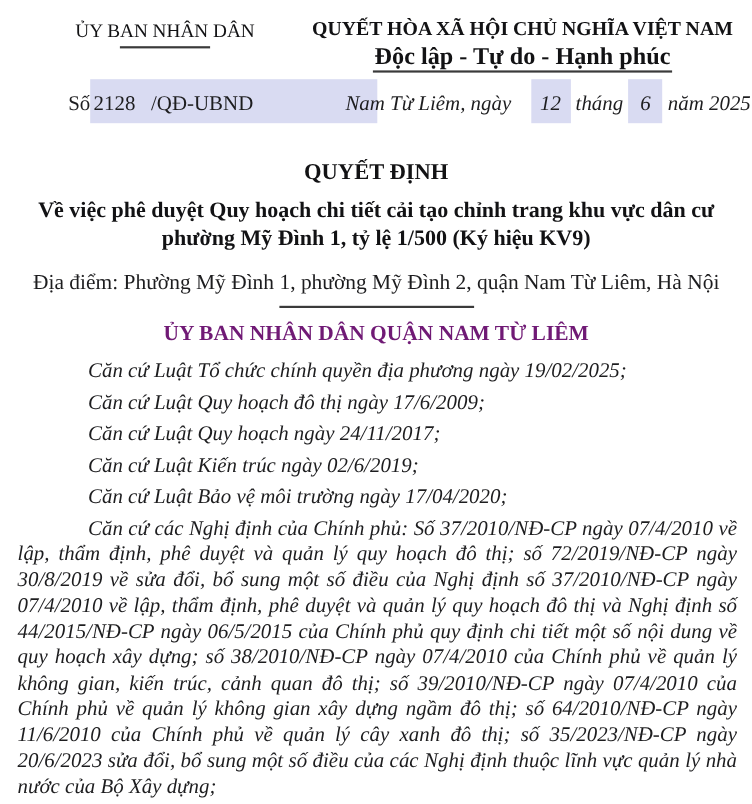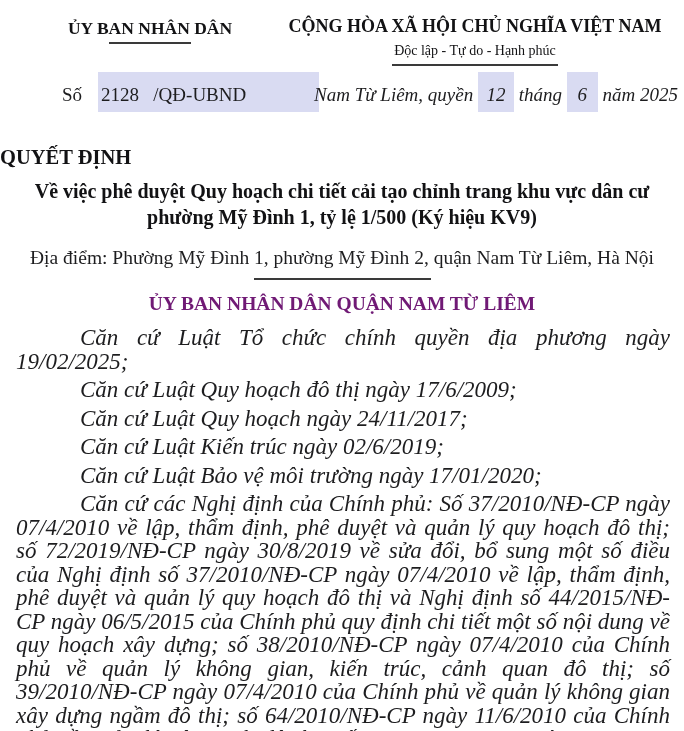--- a/index.html
+++ b/index.html
@@ -10,104 +10,104 @@
     font-family:"Liberation Serif","DejaVu Serif",serif;
     color:var(--ink);
   }
   .page{ position:relative; width:684px; height:731px; background:#fff; }
 
   
   .header{ position:relative; height:125px; }
 
   .org-block{
     position:absolute; left:30px; top:16px; width:240px; text-align:center;
-    font-weight:bold; font-size:17.5px; line-height:24px; color:#121214;
+    font-weight:normal; font-size:17.5px; line-height:24px; color:#121214;
   }
   .org-underline{ width:82px; margin:2px auto 0; border-top:2px solid var(--rule); height:0; }
 
   .national-block{
     position:absolute; left:280px; top:14px; width:390px; text-align:center; color:#121214;
   }
   .motto1{ font-weight:bold; font-size:18px; line-height:25px; }
   .motto2{
-    display:inline-block; font-weight:normal; font-size:14px; line-height:24px;
+    display:inline-block; font-weight:bold; font-size:22px; line-height:24px;
     border-bottom:2px solid var(--rule); padding:0 2px 1px;
   }
 
   
   .field{
     display:inline-block; background:var(--hl); vertical-align:baseline;
     line-height:21px; padding:12px 6px 7px; margin:-12px 0 -7px; text-align:center;
   }
   .num-field{
     display:inline-block; background:var(--hl); white-space:pre; vertical-align:baseline;
-    line-height:21px; width:221px; padding:12px 0 7px 3px; margin:-12px 16px -7px; text-align:left;
+    line-height:21px; width:261px; padding:12px 0 7px 3px; margin:-12px 0 -7px; text-align:left;
   }
-  .field-day{ min-width:36px; }
+  .field-day{ min-width:36px;margin-left:13px; }
   .field-month{ min-width:31px; }
 
   .doc-number{
     position:absolute; left:62px; top:84px; font-size:19px; line-height:21px; white-space:nowrap;
   }
   .date-line{
     position:absolute; left:314px; top:84px; font-size:19px; line-height:21px;
     font-style:italic; white-space:nowrap;
   }
 
   
-  .title{ margin:22px 0 10px; font-weight:bold; font-size:20.5px; line-height:21px; color:#121214; }
+  .title{ margin:22px 0 10px; text-align:center; font-weight:bold; font-size:20.5px; line-height:21px; color:#121214; }
   .subtitle{ margin:8px auto 16px; width:640px; text-align:center; font-weight:bold; font-size:20px; line-height:26px; color:#121214; }
   .location{ margin:16px auto 0; text-align:center; font-size:19.5px; line-height:24px; }
   .separator{ width:177px; margin:8px auto 0; border-top:2px solid var(--rule); height:0; }
   .issuer{ margin:12px 0 0; text-align:center; font-weight:bold; font-size:19.5px; line-height:24px; color:#701a75; }
 
   
   .content{ margin:10px 14px 0 16px; }
   .content p{
-    margin:0 0 5px; font-style:italic; font-size:23px; line-height:23.5px;
+    margin:0 0 5px; font-style:italic; font-size:19px; line-height:23.5px;
     text-align:justify; text-indent:64px;
   }
 </style>
 </head>
 <body>
 
 <div class="page">
 
   <div class="header">
 
     <div class="org-block">
       <div>ỦY BAN NHÂN DÂN</div>
       <div class="org-underline"></div>
     </div>
 
     <div class="national-block">
-      <div class="motto1">CỘNG HÒA XÃ HỘI CHỦ NGHĨA VIỆT NAM</div>
+      <div class="motto1">QUYẾT HÒA XÃ HỘI CHỦ NGHĨA VIỆT NAM</div>
       <div><span class="motto2">Độc lập - Tự do - Hạnh phúc</span></div>
     </div>
 
     <div class="doc-number"><span>Số</span><span class="num-field">2128   /QĐ-UBND</span></div>
 
-    <div class="date-line"><span>Nam Từ Liêm, quyền</span> <span class="field field-day">12</span> <span>tháng</span> <span class="field field-month">6</span> <span>năm</span> <span>2025</span></div>
+    <div class="date-line"><span>Nam Từ Liêm, ngày</span> <span class="field field-day">12</span> <span>tháng</span> <span class="field field-month">6</span> <span>năm</span> <span>2025</span></div>
   </div>
 
   <div class="title">QUYẾT ĐỊNH</div>
 
   <div class="subtitle">
     <div>Về việc phê duyệt Quy hoạch chi tiết cải tạo chỉnh trang khu vực dân cư</div>
     <div>phường Mỹ Đình 1, tỷ lệ 1/500 (Ký hiệu KV9)</div>
   </div>
 
   <div class="location">Địa điểm: Phường Mỹ Đình 1, phường Mỹ Đình 2, quận Nam Từ Liêm, Hà Nội</div>
 
   <div class="separator"></div>
 
   <div class="issuer">ỦY BAN NHÂN DÂN QUẬN NAM TỪ LIÊM</div>
 
   <div class="content">
     <p>Căn cứ Luật Tổ chức chính quyền địa phương ngày 19/02/2025;</p>
     <p>Căn cứ Luật Quy hoạch đô thị ngày 17/6/2009;</p>
     <p>Căn cứ Luật Quy hoạch ngày 24/11/2017;</p>
     <p>Căn cứ Luật Kiến trúc ngày 02/6/2019;</p>
-    <p>Căn cứ Luật Bảo vệ môi trường ngày 17/01/2020;</p>
+    <p>Căn cứ Luật Bảo vệ môi trường ngày 17/04/2020;</p>
     <p>Căn cứ các Nghị định của Chính phủ: Số 37/2010/NĐ-CP ngày 07/4/2010 về lập, thẩm định, phê duyệt và quản lý quy hoạch đô thị; số 72/2019/NĐ-CP ngày 30/8/2019 về sửa đổi, bổ sung một số điều của Nghị định số 37/2010/NĐ-CP ngày 07/4/2010 về lập, thẩm định, phê duyệt và quản lý quy hoạch đô thị và Nghị định số 44/2015/NĐ-CP ngày 06/5/2015 của Chính phủ quy định chi tiết một số nội dung về quy hoạch xây dựng; số 38/2010/NĐ-CP ngày 07/4/2010 của Chính phủ về quản lý không gian, kiến trúc, cảnh quan đô thị; số 39/2010/NĐ-CP ngày 07/4/2010 của Chính phủ về quản lý không gian xây dựng ngầm đô thị; số 64/2010/NĐ-CP ngày 11/6/2010 của Chính phủ về quản lý cây xanh đô thị; số 35/2023/NĐ-CP ngày 20/6/2023 sửa đổi, bổ sung một số điều của các Nghị định thuộc lĩnh vực quản lý nhà nước của Bộ Xây dựng;</p>
   </div>
 
 </div>
 
 </body></html>

